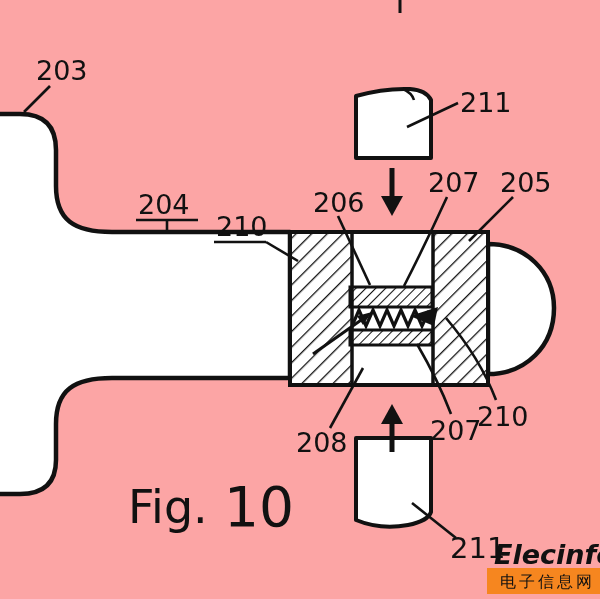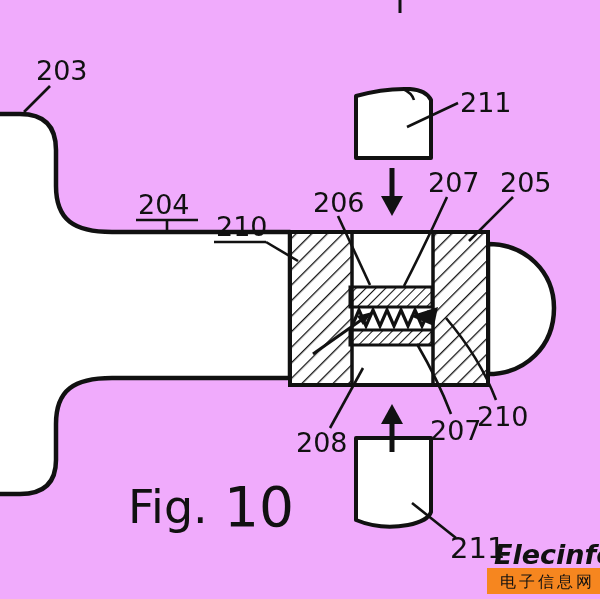--- a/index.html
+++ b/index.html
@@ -1,16 +1,16 @@
 <!DOCTYPE html>
 <html><head>
 <meta charset="utf-8">
 <style>
   html,body{margin:0;padding:0;background:#ffffff;}
-  .page{position:relative;width:600px;height:599px;background:#f0abfc;overflow:hidden;}
+  .page{position:relative;width:600px;height:599px;background:#fca5a5;overflow:hidden;}
   svg{display:block;}
   text{font-family:"DejaVu Sans", sans-serif; fill:#111111;}
   .num{font-size:27px;}
   .num-big{font-size:29px;}
   .cap-prefix{font-size:46px;}
   .cap-number{font-size:55px;}
   .brand{font-size:27px;font-weight:bold;font-style:italic;}
   .tagline{font-size:16px;letter-spacing:3px;}
   .ink{stroke:#111111;}
 </style>

